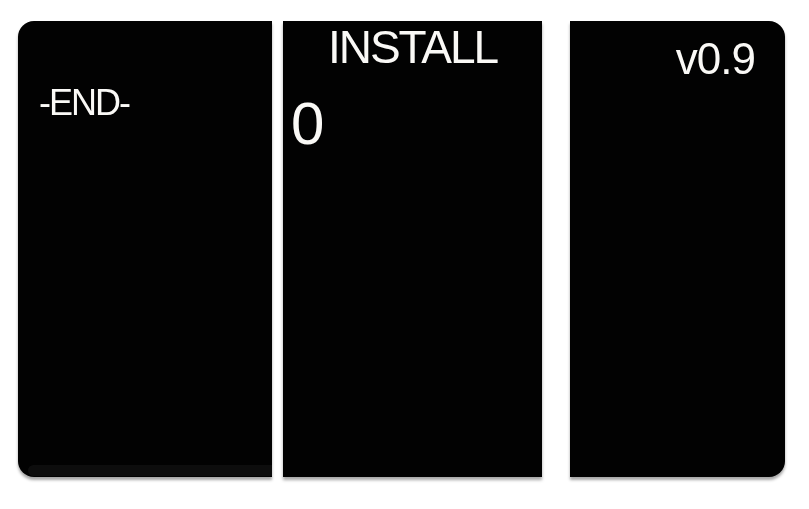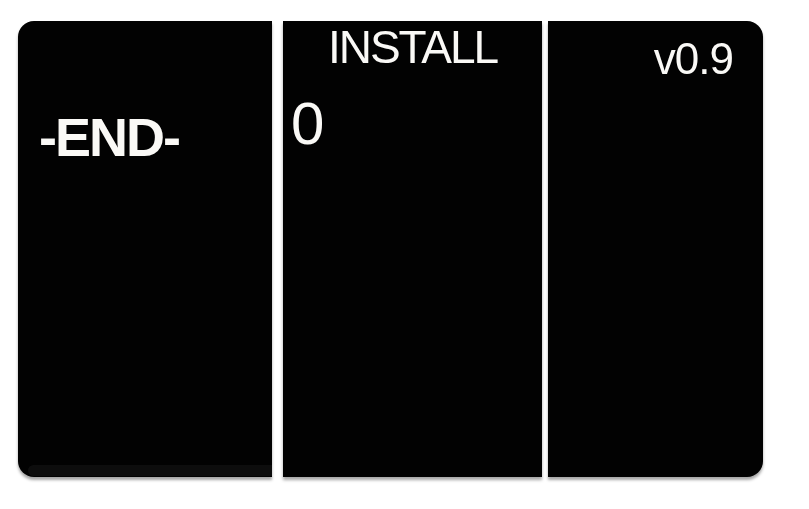--- a/index.html
+++ b/index.html
@@ -32,34 +32,33 @@
     left: 0;
     width: 254px;
     border-radius: 16px 0 0 16px;
   }
   .panel-middle {
     left: 265px;
     width: 259px;
     border-radius: 0;
   }
   .panel-right {
-    left: 530px;
+    left: 552px;
     width: 215px;
     border-radius: 0 16px 16px 0;
   }
   .end-label {
     position: absolute;
     left: 21px;
-    top: 85px;
-    font-size: 54px;
+    top: 61px;
+    font-size: 36px;
     letter-spacing: -2px;
     color: #faf9f6;
     white-space: nowrap;
     line-height: 1.15;
-    font-weight: bold;
   }
   .install-title {
     position: absolute;
     left: 0;
     right: 0;
     top: 0;
     text-align: center;
     font-size: 46px;
     letter-spacing: -2px;
     color: #faf9f6;

